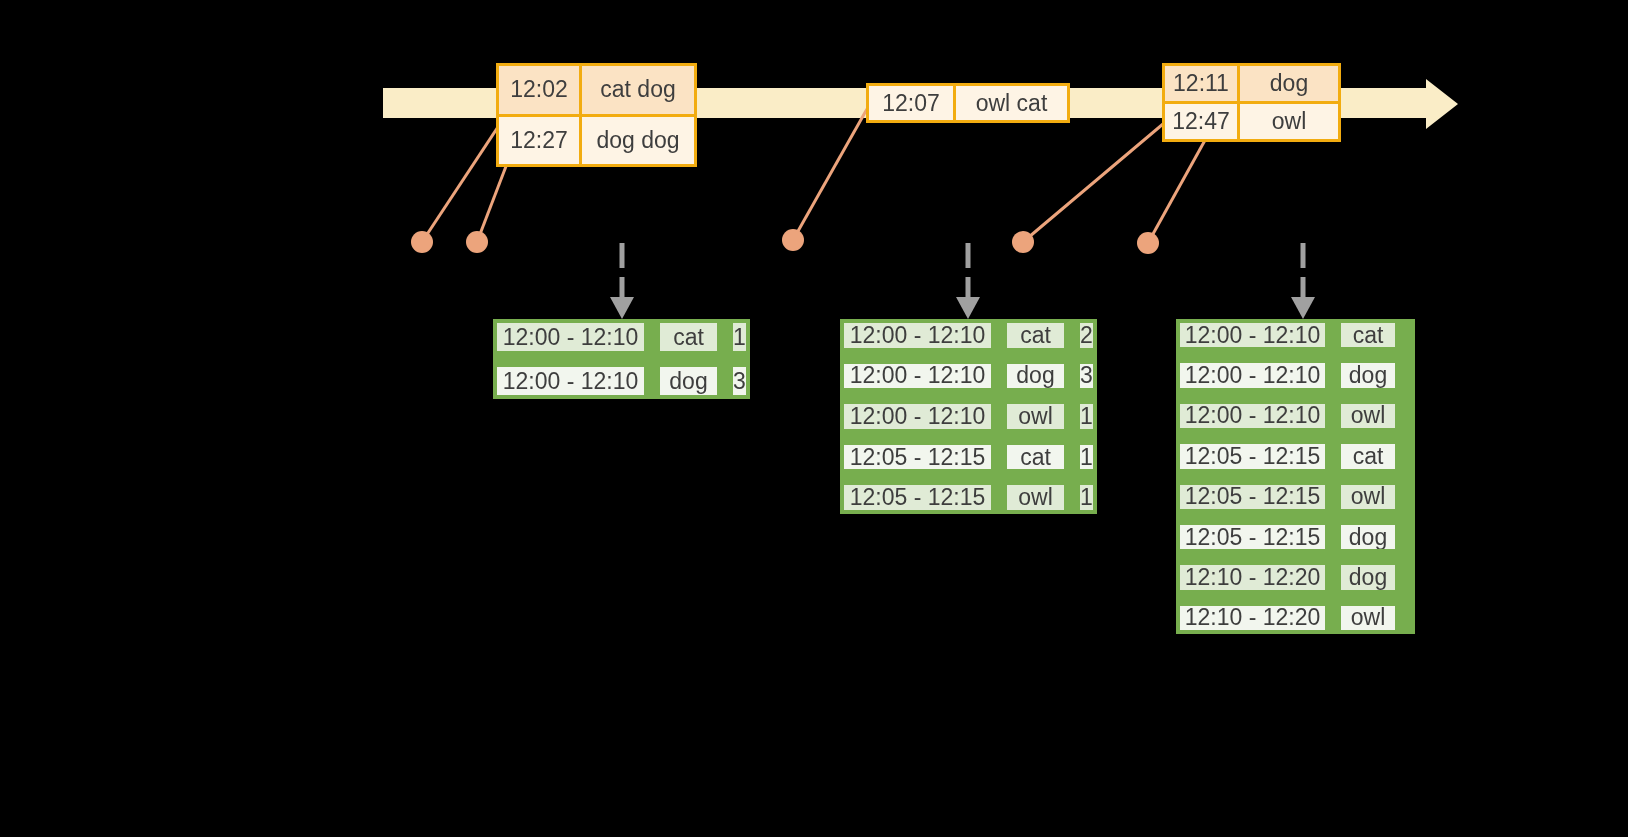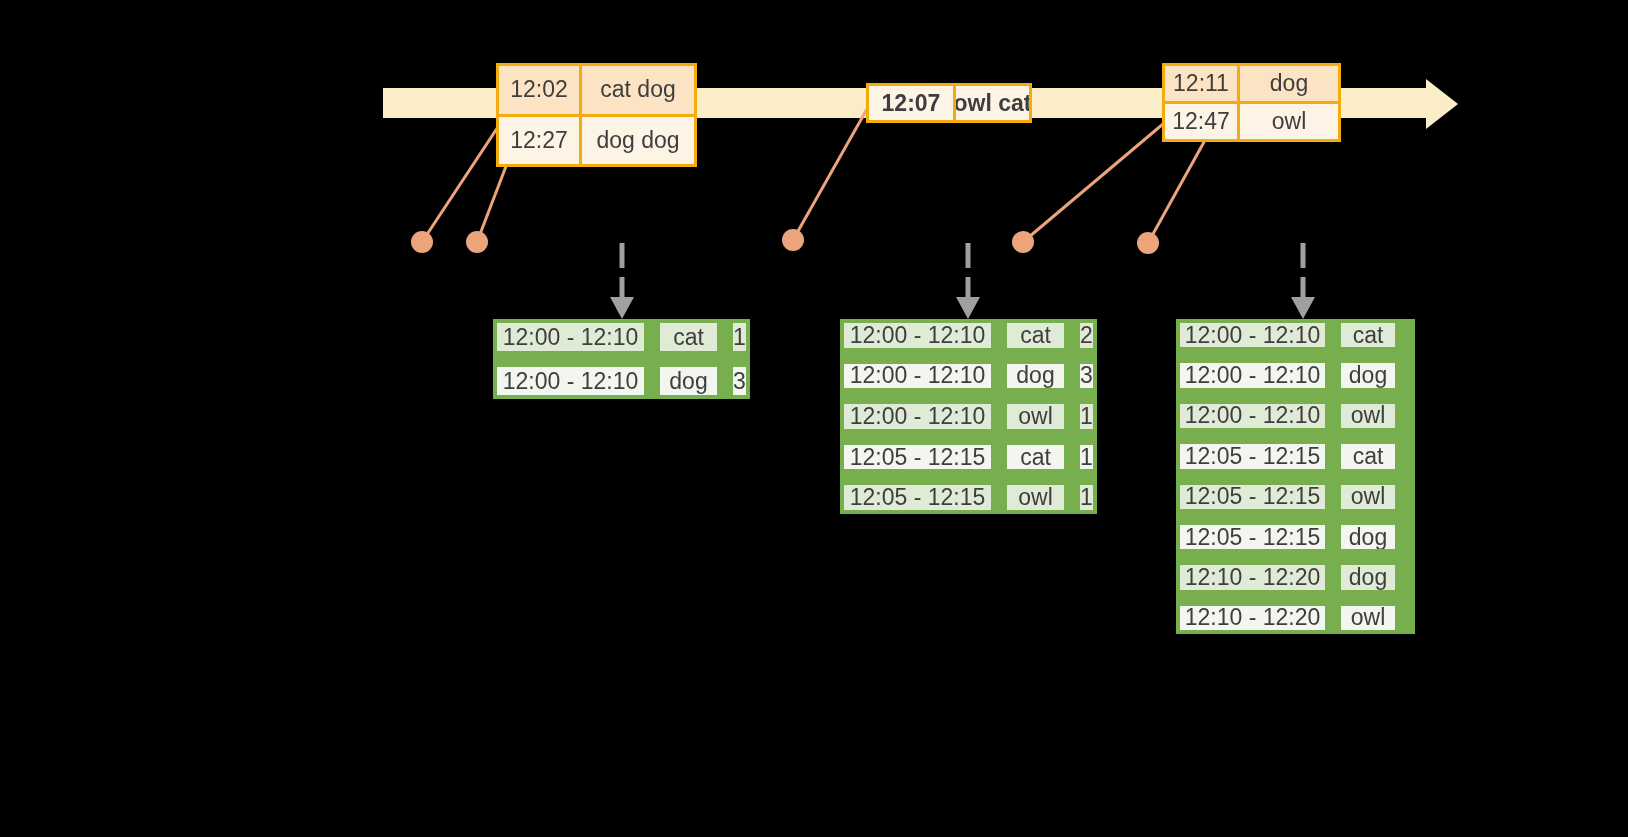--- a/index.html
+++ b/index.html
@@ -68,21 +68,21 @@
     </g>
   </svg>
 
   <div class="etable" style="left:496px;top:63px;width:201px;height:104px;grid-template-columns:80px 1fr;">
     <div class="cell peach">12:02</div>
     <div class="cell peach">cat dog</div>
     <div class="cell cream">12:27</div>
     <div class="cell cream">dog dog</div>
   </div>
 
-  <div class="etable" style="left:866px;top:83px;width:166px;height:40px;grid-template-columns:84px 1fr;font-weight:bold;">
+  <div class="etable" style="left:866px;top:83px;width:204px;height:40px;grid-template-columns:84px 1fr;">
     <div class="cell cream">12:07</div>
     <div class="cell cream">owl cat</div>
   </div>
 
   <div class="etable" style="left:1162px;top:63px;width:179px;height:79px;grid-template-columns:72px 1fr;">
     <div class="cell peach">12:11</div>
     <div class="cell peach">dog</div>
     <div class="cell cream">12:47</div>
     <div class="cell cream">owl</div>
   </div>

